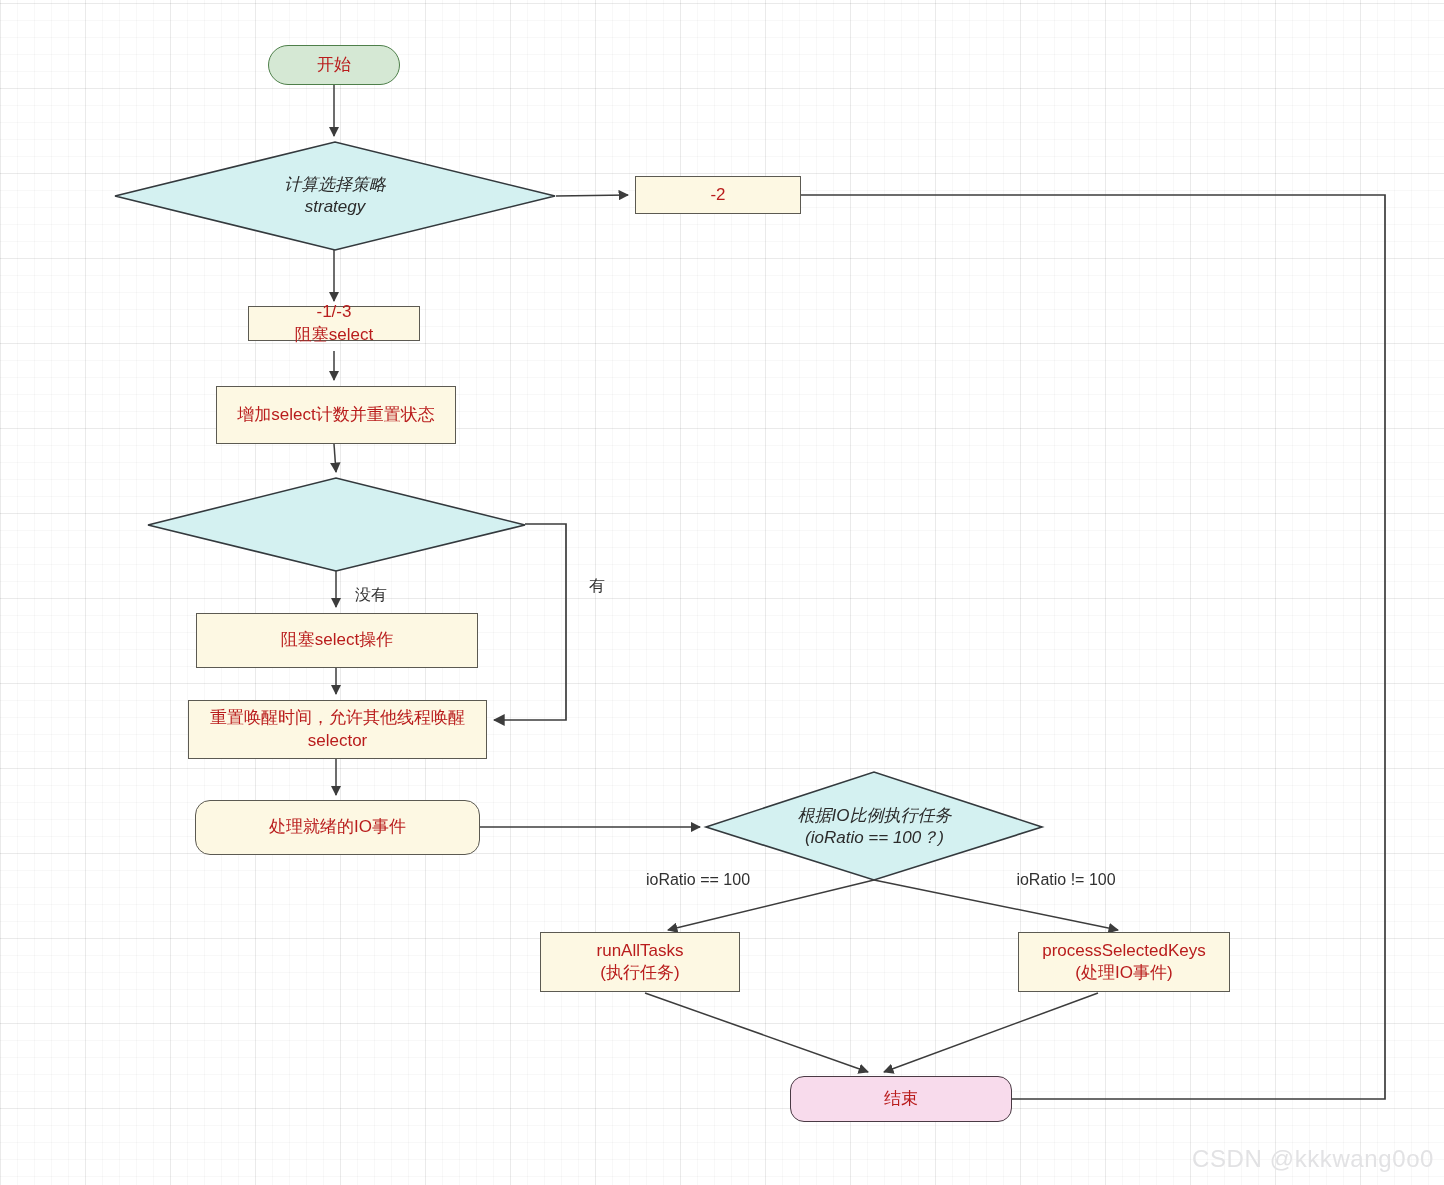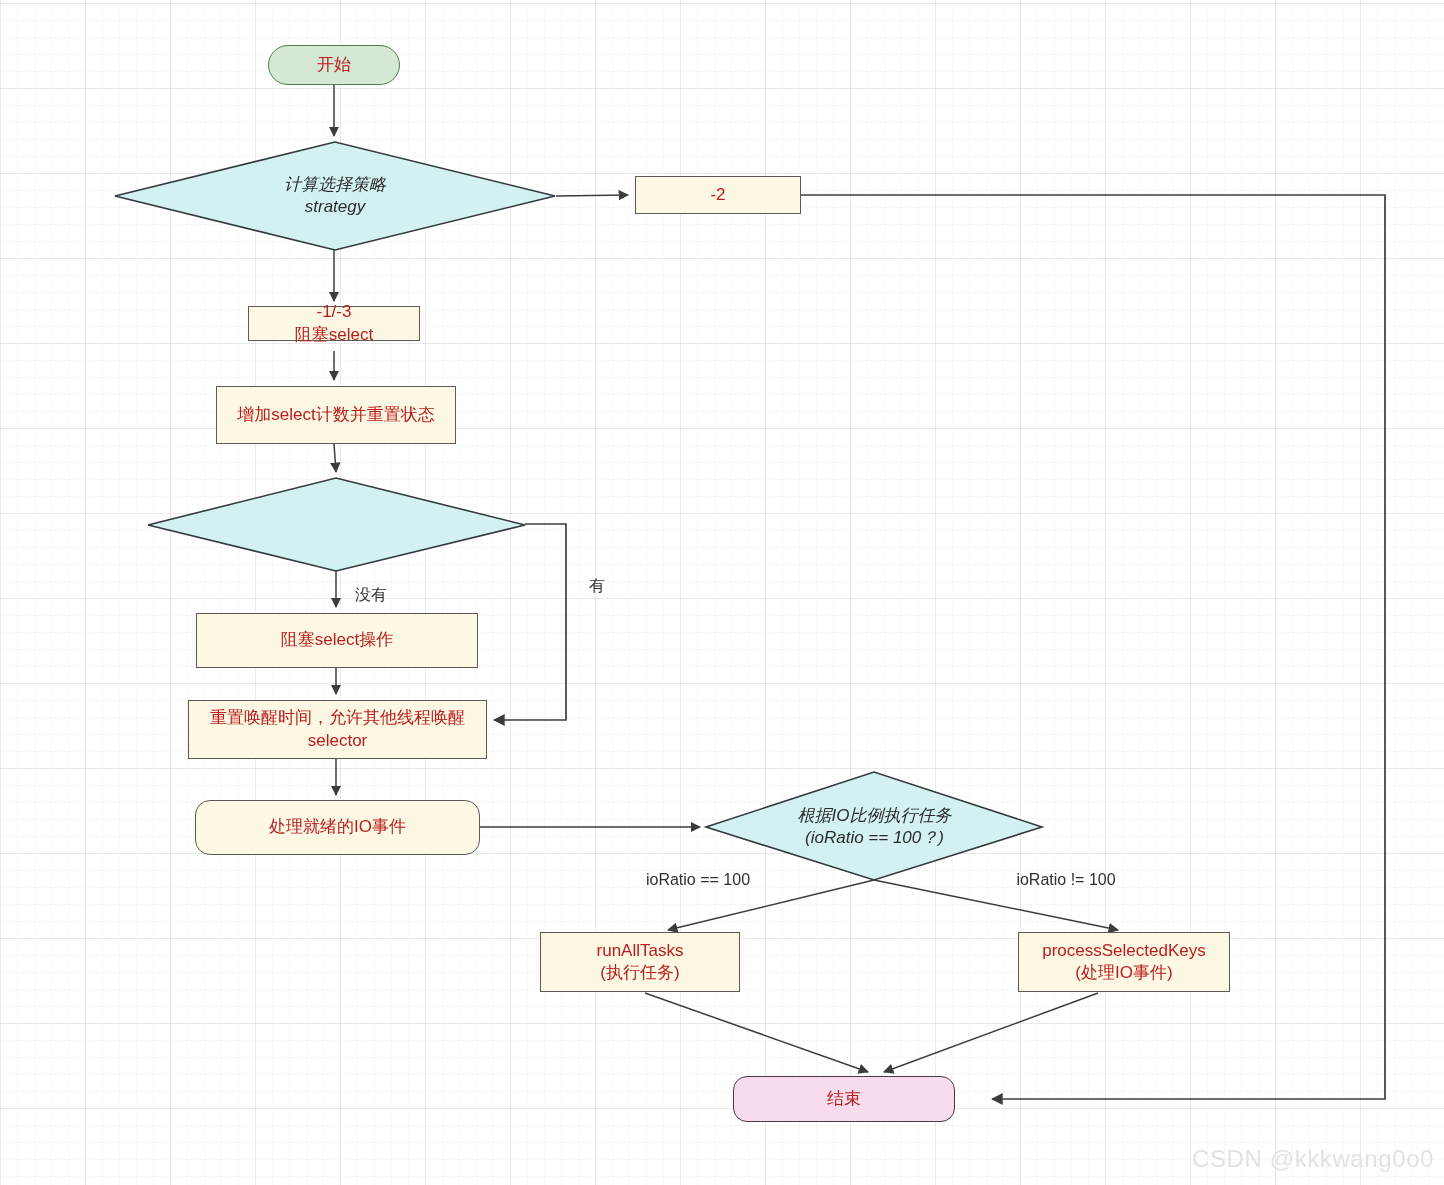--- a/index.html
+++ b/index.html
@@ -154,21 +154,21 @@
 
   <div class="diamond-text" style="left:742px; top:796px; width:265px; height:62px;">根据IO比例执行任务
 (ioRatio == 100？)</div>
 
   <div class="node process" style="left:1018px; top:932px; width:212px; height:60px;">processSelectedKeys
 (处理IO事件)</div>
 
   <div class="node process" style="left:540px; top:932px; width:200px; height:60px;">runAllTasks
 (执行任务)</div>
 
-  <div class="node terminator-end" style="left:733px; top:1076px; width:222px; height:46px;">结束</div>
+  <div class="node terminator-end" style="left:790px; top:1076px; width:222px; height:46px;">结束</div>
 
   <div class="edge-label" style="left:371px; top:595px;">没有</div>
 
   <div class="edge-label" style="left:597px; top:586px;">有</div>
 
   <div class="edge-label" style="left:698px; top:880px;">ioRatio == 100</div>
 
   <div class="edge-label" style="left:1050px; top:880px;margin-left:16px;">ioRatio != 100</div>
 
   <div class="watermark" style="left:1192px; top:1145px;">CSDN @kkkwang0o0</div>

